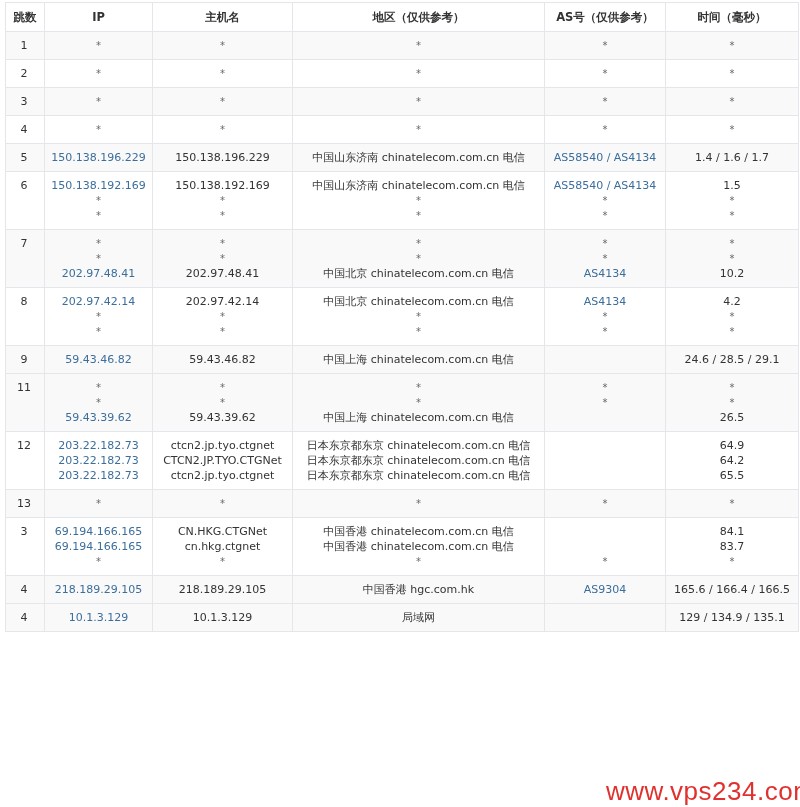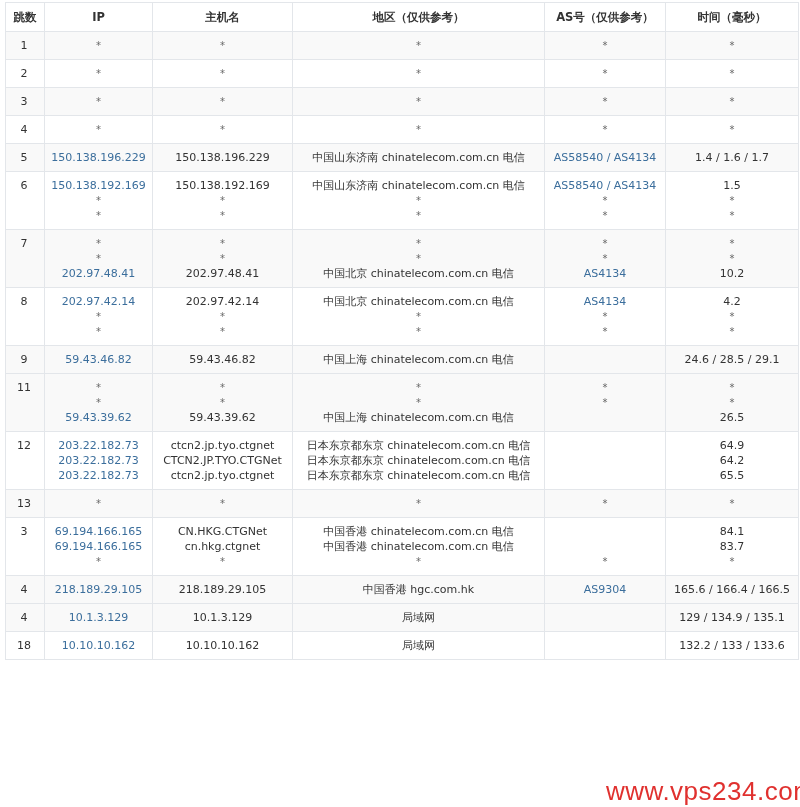--- a/index.html
+++ b/index.html
@@ -365,35 +365,17 @@
           <td class="region">
             <span class="line">局域网</span>
           </td>
           <td class="as">
             <span class="line">&nbsp;</span>
           </td>
           <td class="time">
             <span class="line">129 / 134.9 / 135.1</span>
           </td>
         </tr>
-        <tr>
-          <td class="hop">18</td>
-          <td class="ip">
-            <span class="line">10.10.10.162</span>
-          </td>
-          <td class="host">
-            <span class="line">10.10.10.162</span>
-          </td>
-          <td class="region">
-            <span class="line">局域网</span>
-          </td>
-          <td class="as">
-            <span class="line">&nbsp;</span>
-          </td>
-          <td class="time">
-            <span class="line">132.2 / 133 / 133.6</span>
-          </td>
-        </tr>
       </tbody>
   </table>
 </div>
 
 <div class="watermark">www.vps234.com</div>
 
 </body></html>

